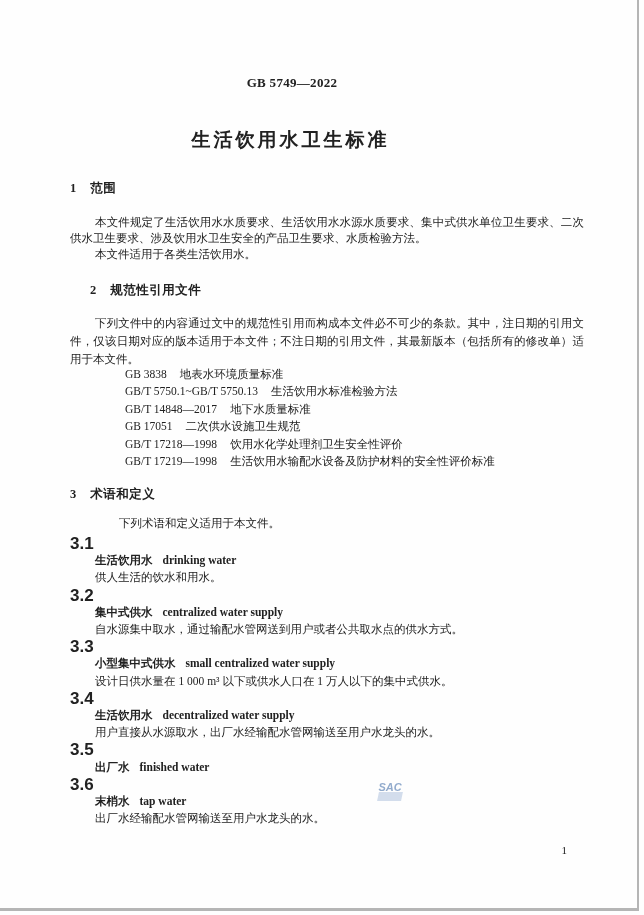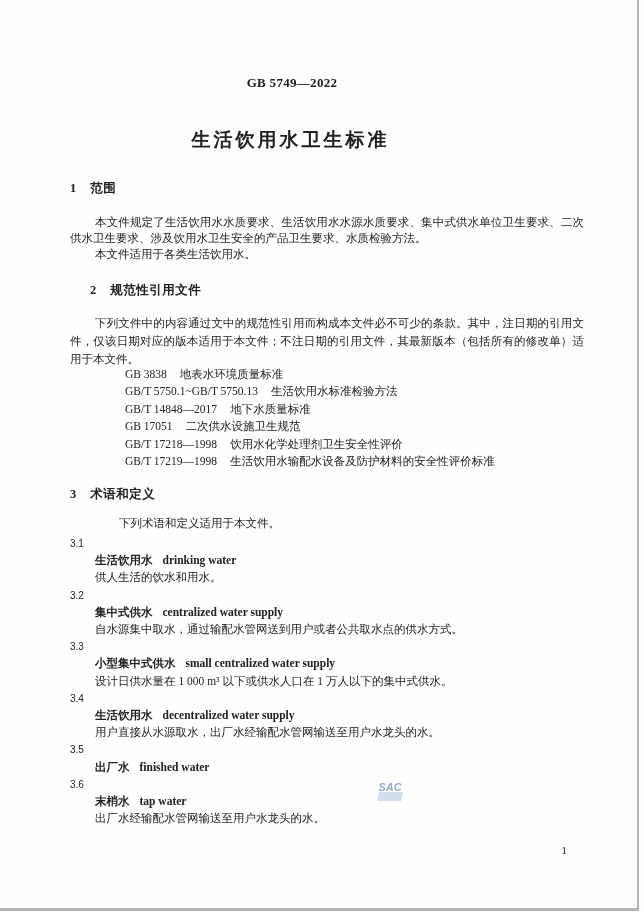--- a/index.html
+++ b/index.html
@@ -38,21 +38,21 @@
   .s2-body { position:absolute; top:314px; left:70px; width:514px; line-height:18px; }
   .body-txt p { margin:0; text-indent:25px; }
 
   .refs { position:absolute; top:366px; left:95px; font-size:11.5px; line-height:17.4px; }
   .ref-line { white-space:nowrap; }
   .ref-code { margin-right:13px;margin-left:30px; }
 
   .s3-intro { position:absolute; top:515px; left:95px; font-size:11.5px; line-height:17.2px;margin-left:24px; }
 
   .terms { position:absolute; top:535px; left:70px; width:514px; font-size:11.5px; line-height:17.2px; }
-  .term-no { font-family:"Liberation Sans","DejaVu Sans",sans-serif; font-size:10px; }
+  .term-no { font-family:"Liberation Sans","DejaVu Sans",sans-serif; font-size:17px;font-weight:bold; }
   .term-title { padding-left:25px; }
   .term-zh { font-family:"Liberation Sans","DejaVu Sans",sans-serif; font-weight:700; }
   .term-en { font-weight:700; margin-left:10px; }
   .term-def { padding-left:25px; }
 
   .page-num { position:absolute; top:844px; left:0; width:567px; text-align:right; font-size:11px; }
 
   .watermark {
     position:absolute; top:783px; left:367px; width:30px;
     font-family:"Liberation Sans","DejaVu Sans",sans-serif;

